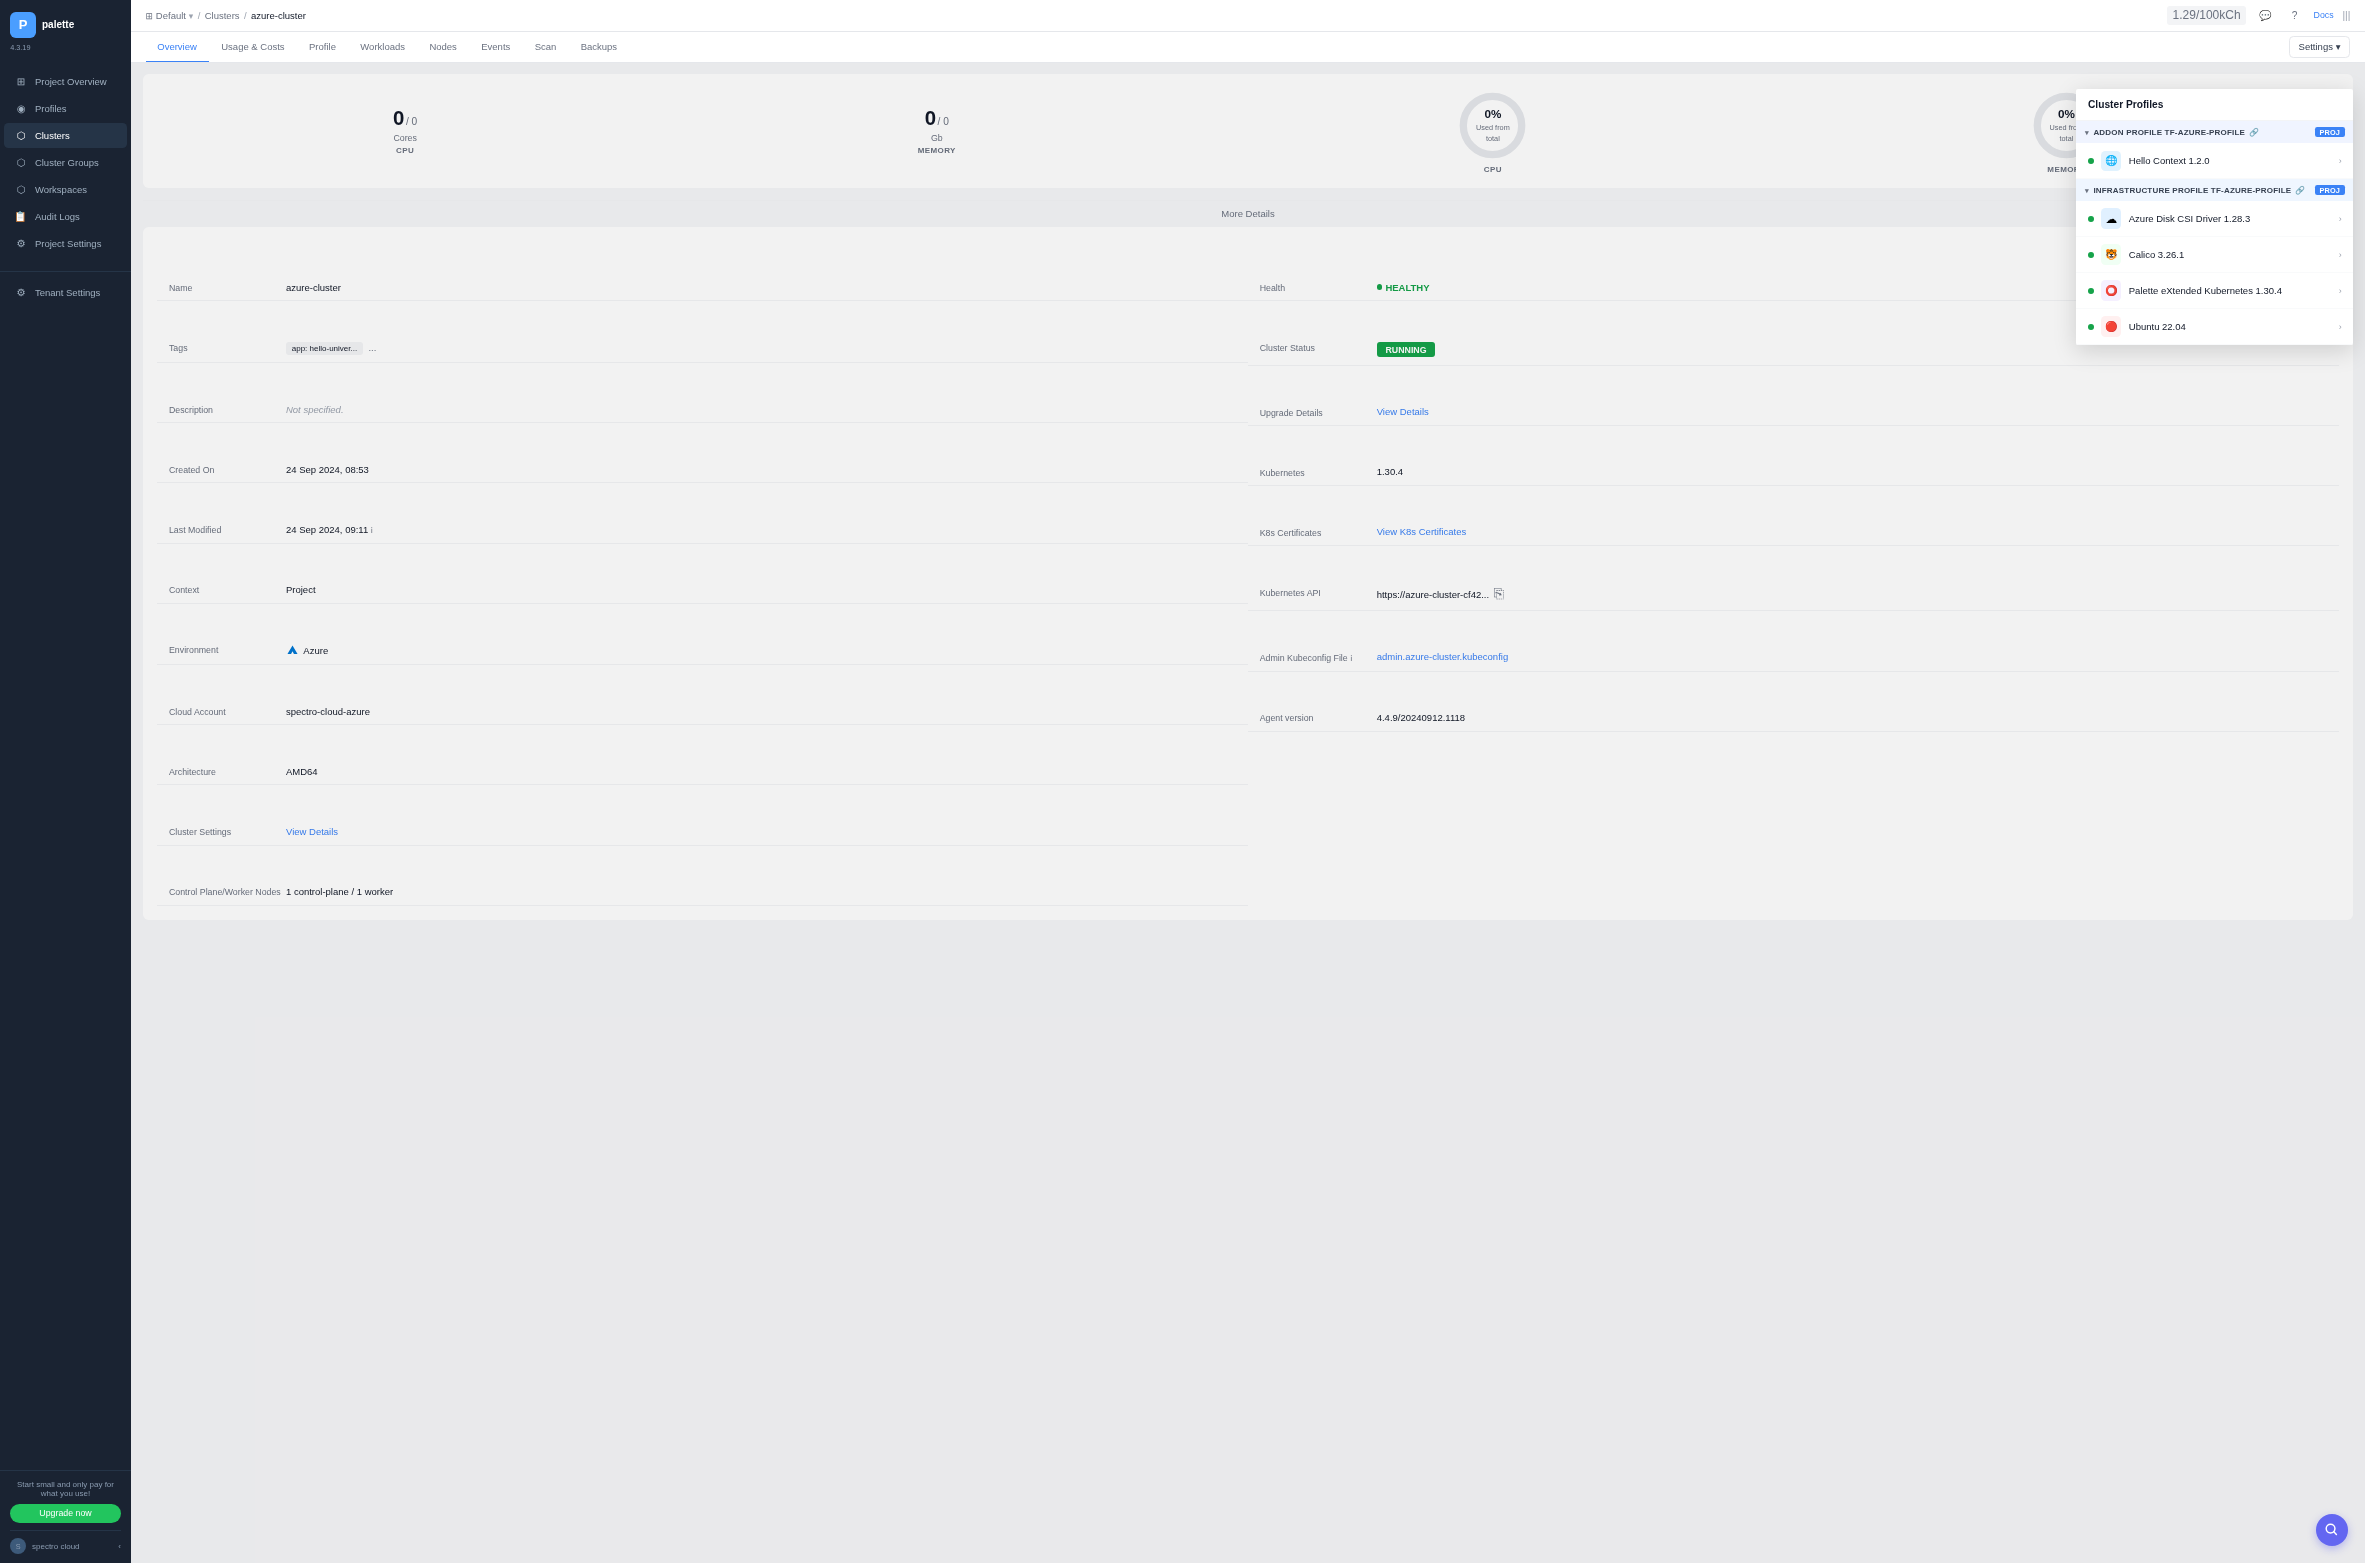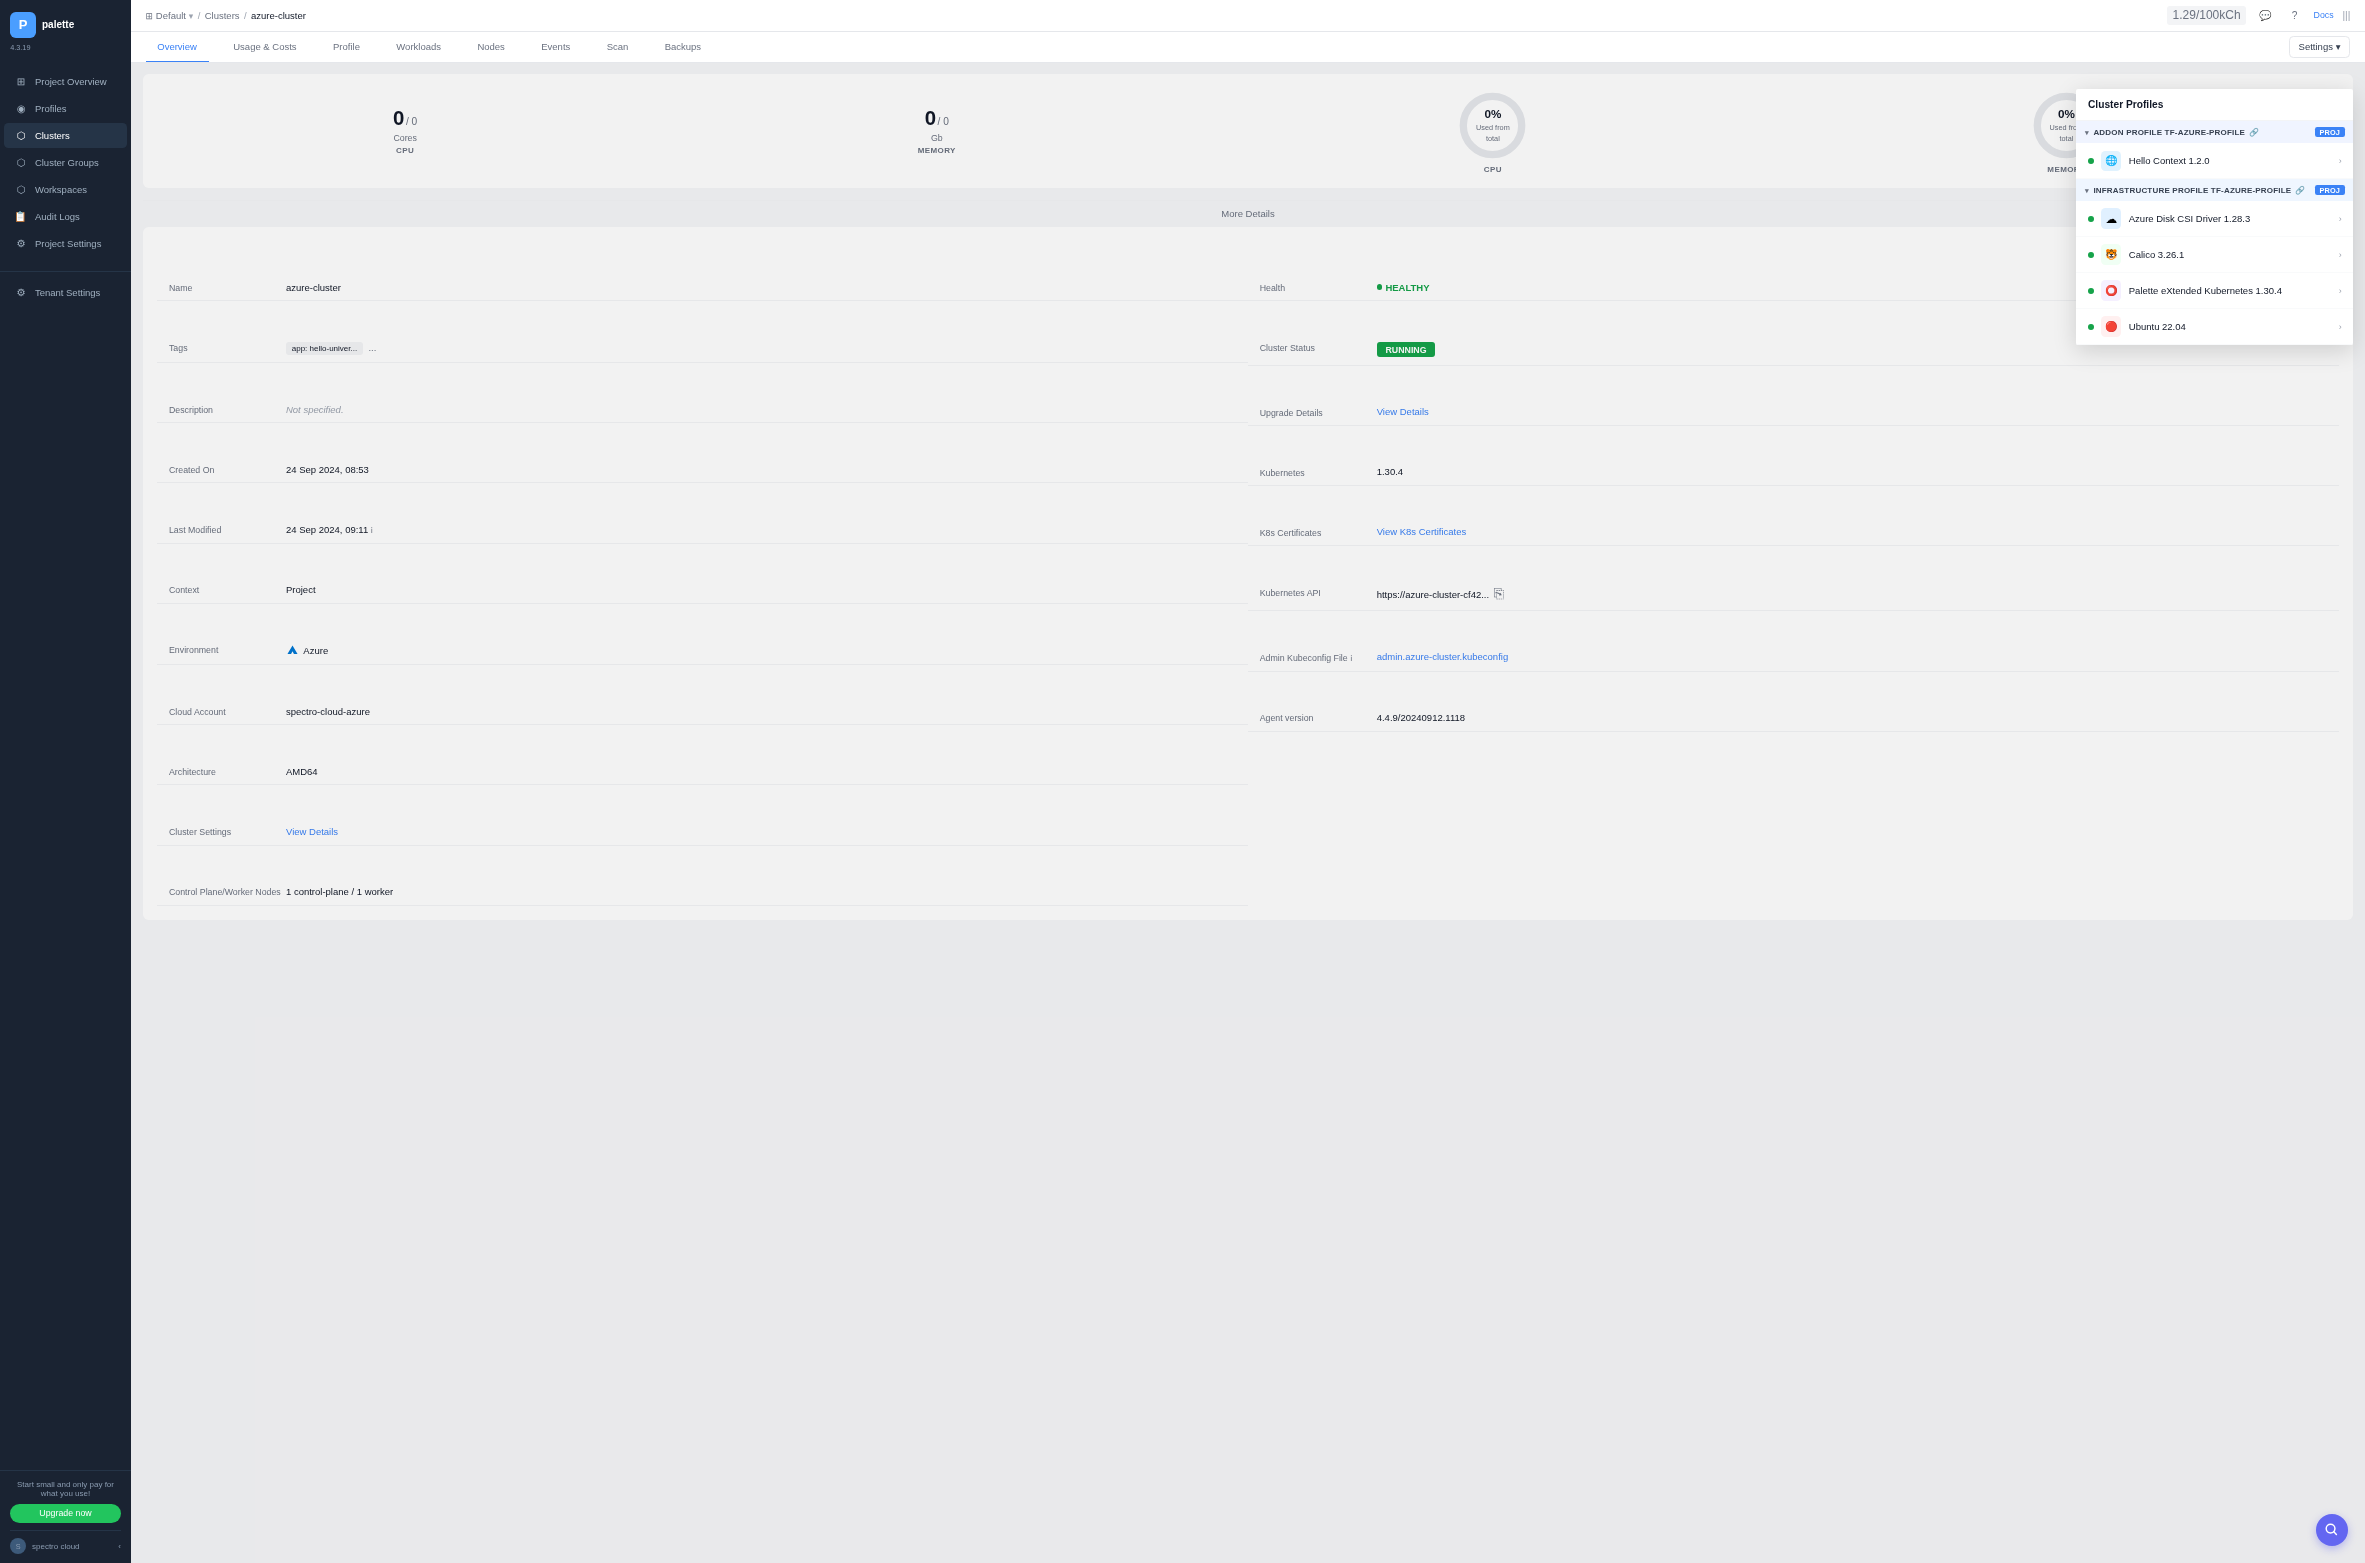--- a/index.html
+++ b/index.html
@@ -166,21 +166,21 @@
       background: #fff;
       border-bottom: 0.7px solid #e5e7eb;
       padding: 0 14.6px;
       display: flex;
       align-items: center;
       justify-content: space-between;
       flex-shrink: 0;
     }
     .tabs {
       display: flex;
-      gap: 13px;
+      gap: 1px;
     }
     .tab {
       padding: 8.8px 11.7px;
       font-size: 9.5px;
       color: #6b7280;
       cursor: pointer;
       border-bottom: 1.5px solid transparent;
       white-space: nowrap;
     }
     .tab.active { color: #3b82f6; border-bottom-color: #3b82f6; font-weight: 500; }

